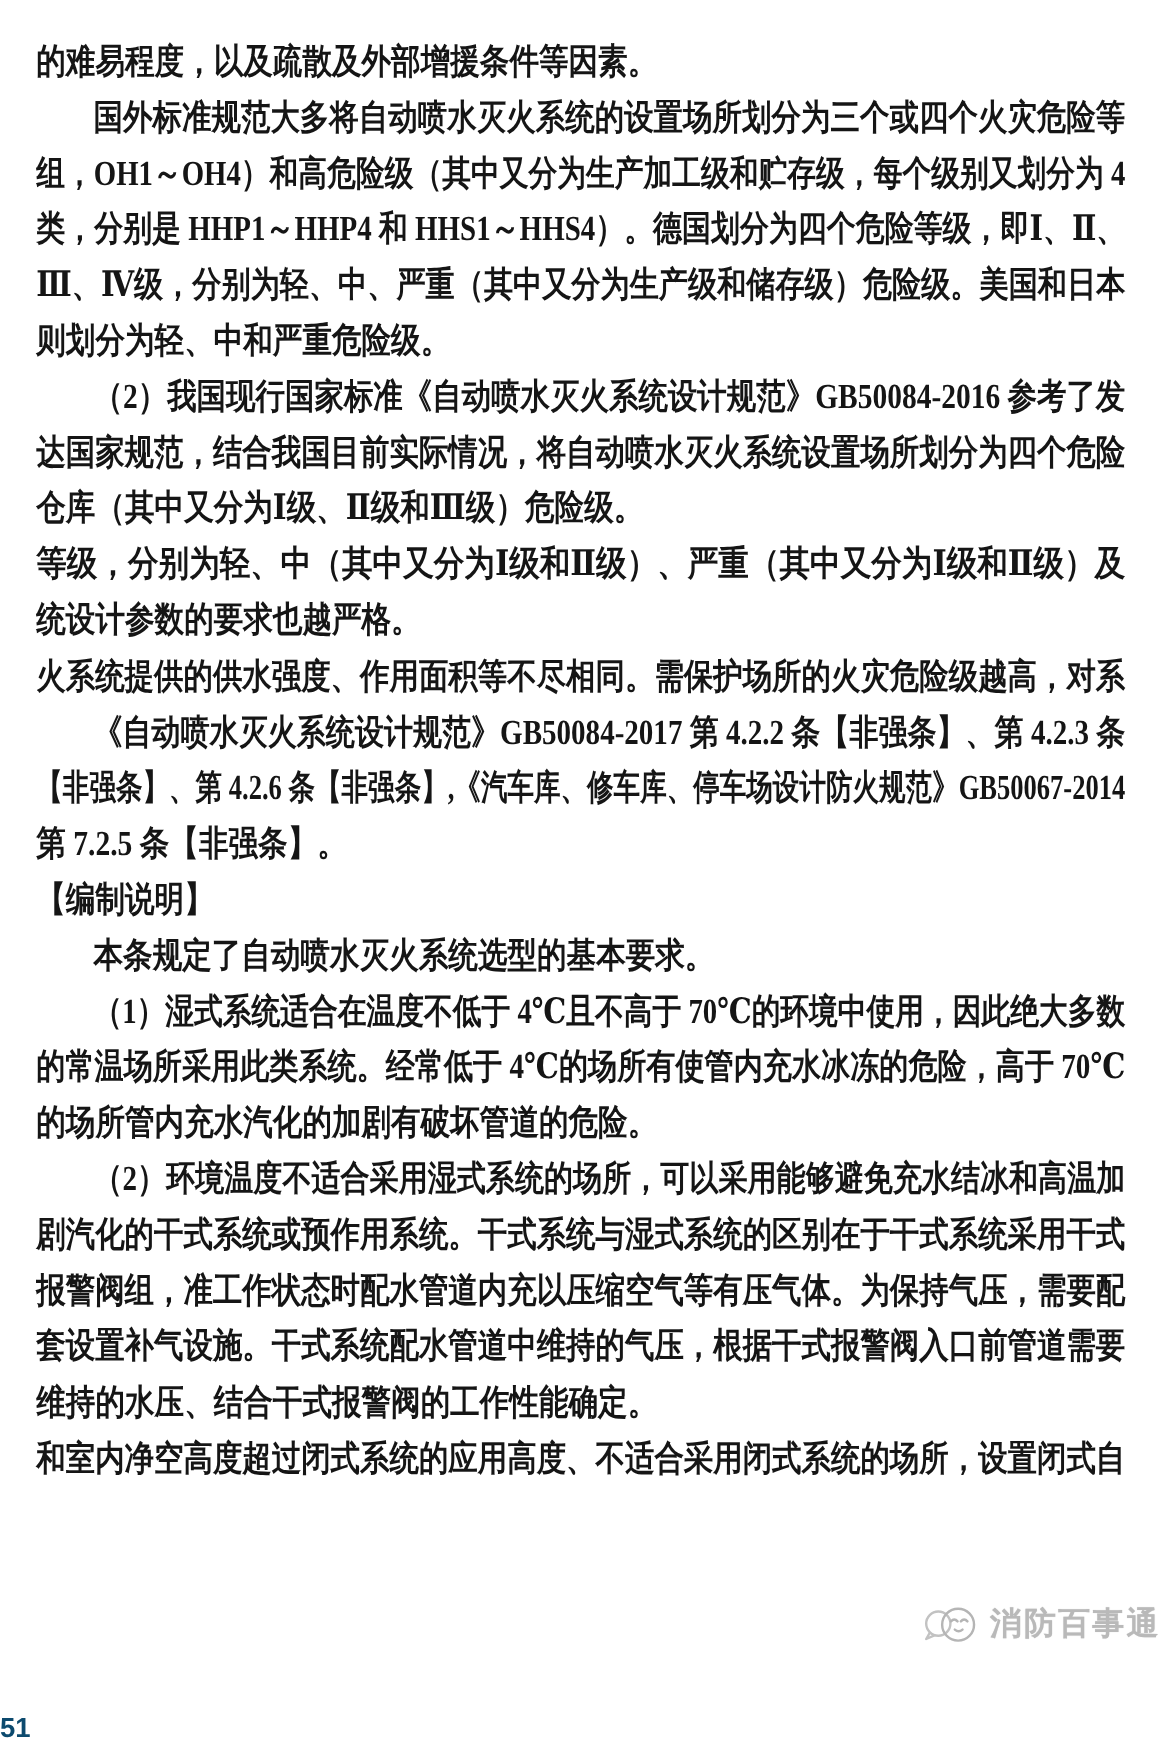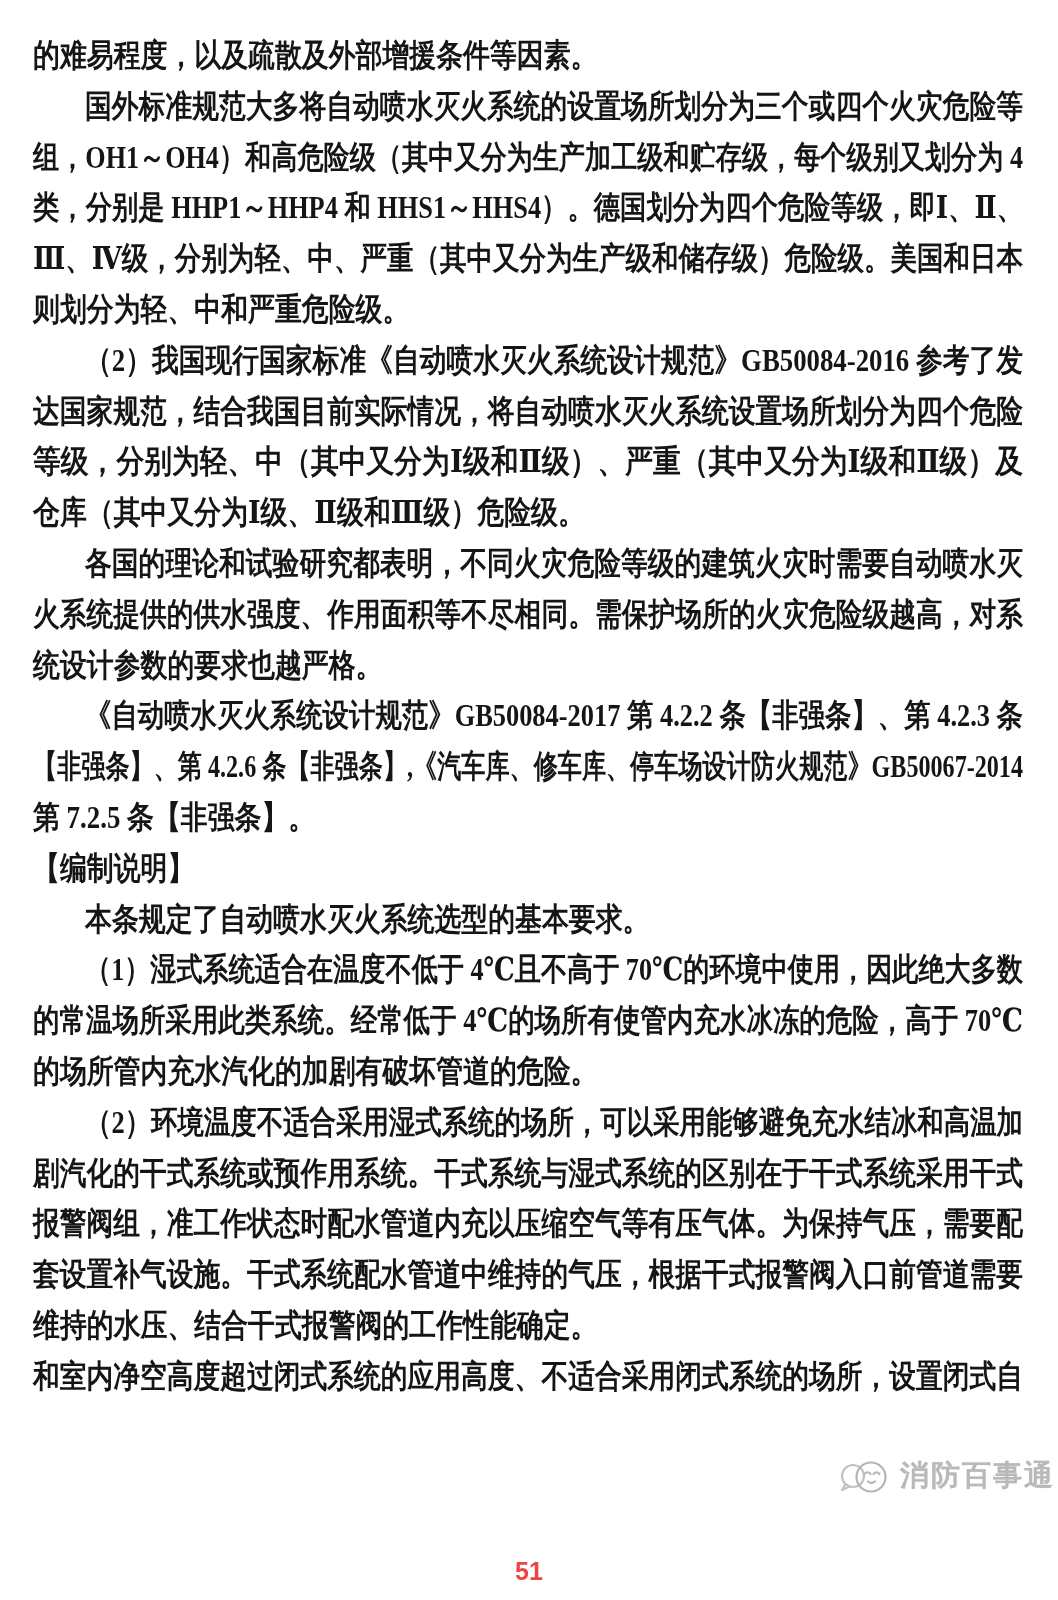--- a/index.html
+++ b/index.html
@@ -39,25 +39,24 @@
     transform-origin: 0 50%;
     white-space: pre;
   }
   .page-number {
     position: absolute;
     left: 0;
     top: 1550px;
     width: 1058px;
     height: 42px;
     line-height: 42px;
-    text-align: center;
     font-family: "Liberation Sans", "DejaVu Sans", sans-serif;
     font-weight: 700;
     font-size: 25px;
-    color: #ef4444;
+    color: #0c4a6e;
   }
   .watermark {
     position: absolute;
     left: 838px;
     top: 1456px;
     display: flex;
     align-items: flex-start;
     gap: 4px;
     pointer-events: none;
   }
@@ -78,25 +77,24 @@
 
   <div class="content">
       <div class="line"><span class="txt" style="transform: scaleX(0.84);">的难易程度，以及疏散及外部增援条件等因素。</span></div>
       <div class="line indent"><span class="txt" style="transform: scaleX(0.8375);">国外标准规范大多将自动喷水灭火系统的设置场所划分为三个或四个火灾危险等</span></div>
       <div class="line"><span class="txt" style="transform: scaleX(0.817127);">组，OH1～OH4）和高危险级（其中又分为生产加工级和贮存级，每个级别又划分为 4</span></div>
       <div class="line"><span class="txt" style="transform: scaleX(0.82243);">类，分别是 HHP1～HHP4 和 HHS1～HHS4）。德国划分为四个危险等级，即Ⅰ、Ⅱ、</span></div>
       <div class="line"><span class="txt" style="transform: scaleX(0.828257);">Ⅲ、Ⅳ级，分别为轻、中、严重（其中又分为生产级和储存级）危险级。美国和日本</span></div>
       <div class="line"><span class="txt" style="transform: scaleX(0.84);">则划分为轻、中和严重危险级。</span></div>
       <div class="line indent"><span class="txt" style="transform: scaleX(0.836835);">（2）我国现行国家标准《自动喷水灭火系统设计规范》GB50084-2016 参考了发</span></div>
       <div class="line"><span class="txt" style="transform: scaleX(0.836149);">达国家规范，结合我国目前实际情况，将自动喷水灭火系统设置场所划分为四个危险</span></div>
+      <div class="line"><span class="txt" style="transform: scaleX(0.84);">仓库（其中又分为Ⅰ级、Ⅱ级和Ⅲ级）危险级。</span></div>
       <div class="line"><span class="txt" style="transform: scaleX(0.868516);">等级，分别为轻、中（其中又分为Ⅰ级和Ⅱ级）、严重（其中又分为Ⅰ级和Ⅱ级）及</span></div>
-      <div class="line"><span class="txt" style="transform: scaleX(0.84);">仓库（其中又分为Ⅰ级、Ⅱ级和Ⅲ级）危险级。</span></div>
-      <div class="line indent"><span class="txt" style="transform: scaleX(0.8375);">各国的理论和试验研究都表明，不同火灾危险等级的建筑火灾时需要自动喷水灭</span></div>
+      <div class="line"><span class="txt" style="transform: scaleX(0.84);">统设计参数的要求也越严格。</span></div>
       <div class="line"><span class="txt" style="transform: scaleX(0.836149);">火系统提供的供水强度、作用面积等不尽相同。需保护场所的火灾危险级越高，对系</span></div>
-      <div class="line"><span class="txt" style="transform: scaleX(0.84);">统设计参数的要求也越严格。</span></div>
       <div class="line indent"><span class="txt" style="transform: scaleX(0.825057);">《自动喷水灭火系统设计规范》GB50084-2017 第 4.2.2 条【非强条】、第 4.2.3 条</span></div>
       <div class="line"><span class="txt" style="transform: scaleX(0.754061);">【非强条】、第 4.2.6 条【非强条】,《汽车库、修车库、停车场设计防火规范》GB50067-2014</span></div>
       <div class="line"><span class="txt" style="transform: scaleX(0.84);">第 7.2.5 条【非强条】。</span></div>
       <div class="line"><span class="txt" style="transform: scaleX(0.84);">【编制说明】</span></div>
       <div class="line indent"><span class="txt" style="transform: scaleX(0.84);">本条规定了自动喷水灭火系统选型的基本要求。</span></div>
       <div class="line indent"><span class="txt" style="transform: scaleX(0.816584);">（1）湿式系统适合在温度不低于 4℃且不高于 70℃的环境中使用，因此绝大多数</span></div>
       <div class="line"><span class="txt" style="transform: scaleX(0.827284);">的常温场所采用此类系统。经常低于 4℃的场所有使管内充水冰冻的危险，高于 70℃</span></div>
       <div class="line"><span class="txt" style="transform: scaleX(0.84);">的场所管内充水汽化的加剧有破坏管道的危险。</span></div>
       <div class="line indent"><span class="txt" style="transform: scaleX(0.825704);">（2）环境温度不适合采用湿式系统的场所，可以采用能够避免充水结冰和高温加</span></div>
       <div class="line"><span class="txt" style="transform: scaleX(0.836149);">剧汽化的干式系统或预作用系统。干式系统与湿式系统的区别在于干式系统采用干式</span></div>

